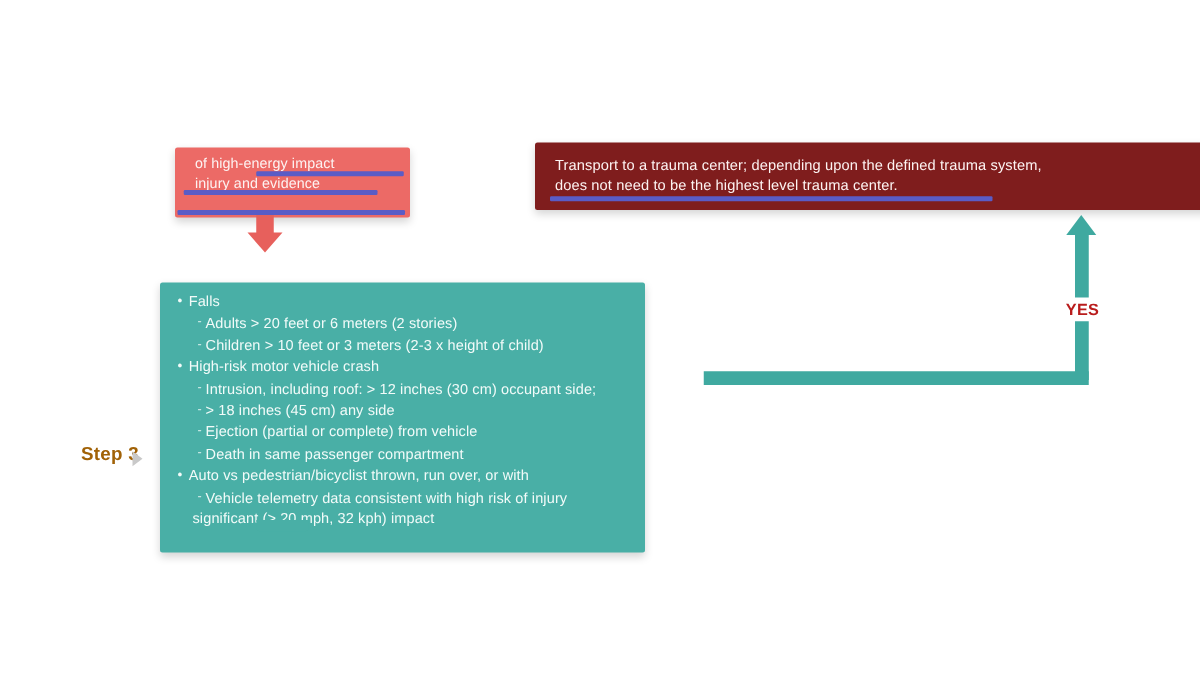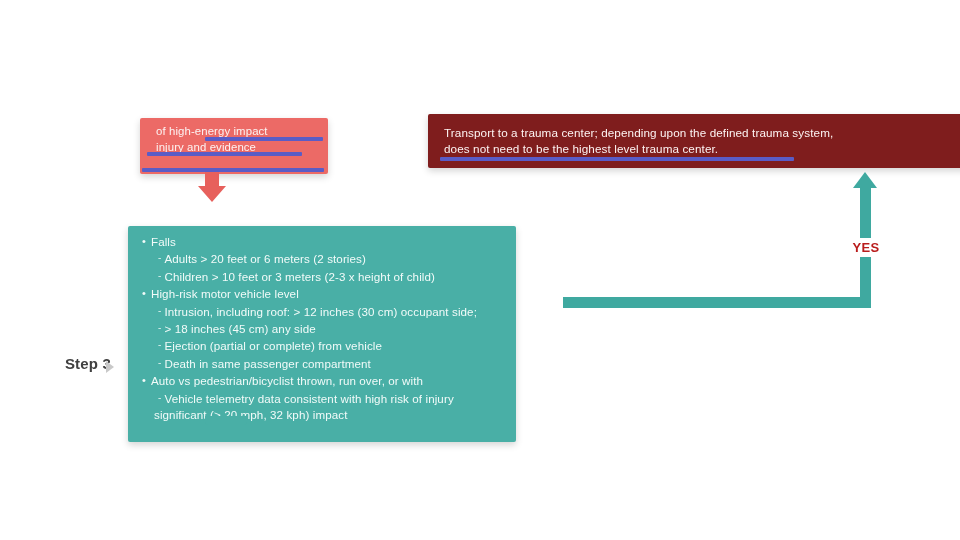--- a/index.html
+++ b/index.html
@@ -24,21 +24,21 @@
 
   
   #step-label {
     position: absolute;
     left: 38px;
     top: 355px;
     width: 100px;
     text-align: center;
     font-size: 15px;
     font-weight: bold;
-    color: #404040;
+    color: #a16207;
     letter-spacing: .2px;
     font-family: "Liberation Sans", sans-serif;
   }
   #step-arrow {
     position: absolute;
     left: 106px;
     top: 361px;
     width: 0; height: 0;
     border-top: 6px solid transparent;
     border-bottom: 6px solid transparent;
@@ -228,21 +228,21 @@
   <div id="transport-box" class="soft-shadow">
     <span class="ln">Transport to a trauma center; depending upon the defined trauma system,</span>
     <span class="ln">does not need to be the highest level trauma center.</span>
   </div>
   <div class="ul" id="ul-t"></div>
 
   <div id="criteria-box" class="soft-shadow">
     <span class="item lvl1 bullet">Falls</span>
     <span class="item lvl2 dash">Adults &gt; 20 feet or 6 meters (2 stories)</span>
     <span class="item lvl2 dash">Children &gt; 10 feet  or 3 meters (2-3 x height of child)</span>
-    <span class="item lvl1 bullet">High-risk motor vehicle level</span>
+    <span class="item lvl1 bullet">High-risk motor vehicle crash</span>
     <span class="item lvl2 dash">Intrusion, including roof: &gt; 12 inches (30 cm) occupant side;</span>
     <span class="item lvl2 dash">&gt; 18 inches (45 cm) any side</span>
     <span class="item lvl2 dash">Ejection (partial or complete) from vehicle</span>
     <span class="item lvl2 dash">Death in same passenger compartment</span>
     <span class="item lvl1 bullet">Auto vs  pedestrian/bicyclist thrown, run over, or with</span>
     <span class="item lvl2 dash">Vehicle telemetry data consistent with high risk of injury</span>
     <span class="item lvl1b">significant (&gt; 20 mph, 32 kph) impact</span>
   </div>
   <div id="criteria-tab"></div>
 

